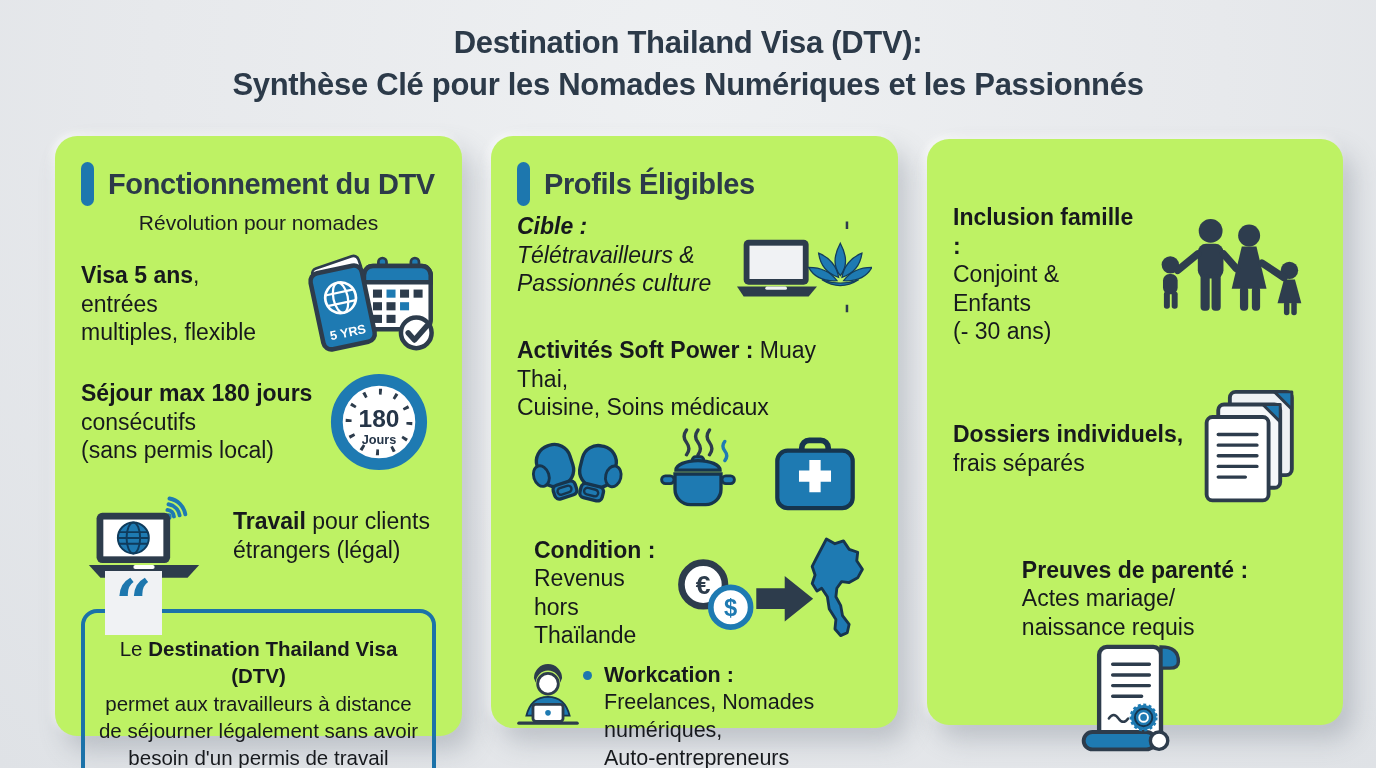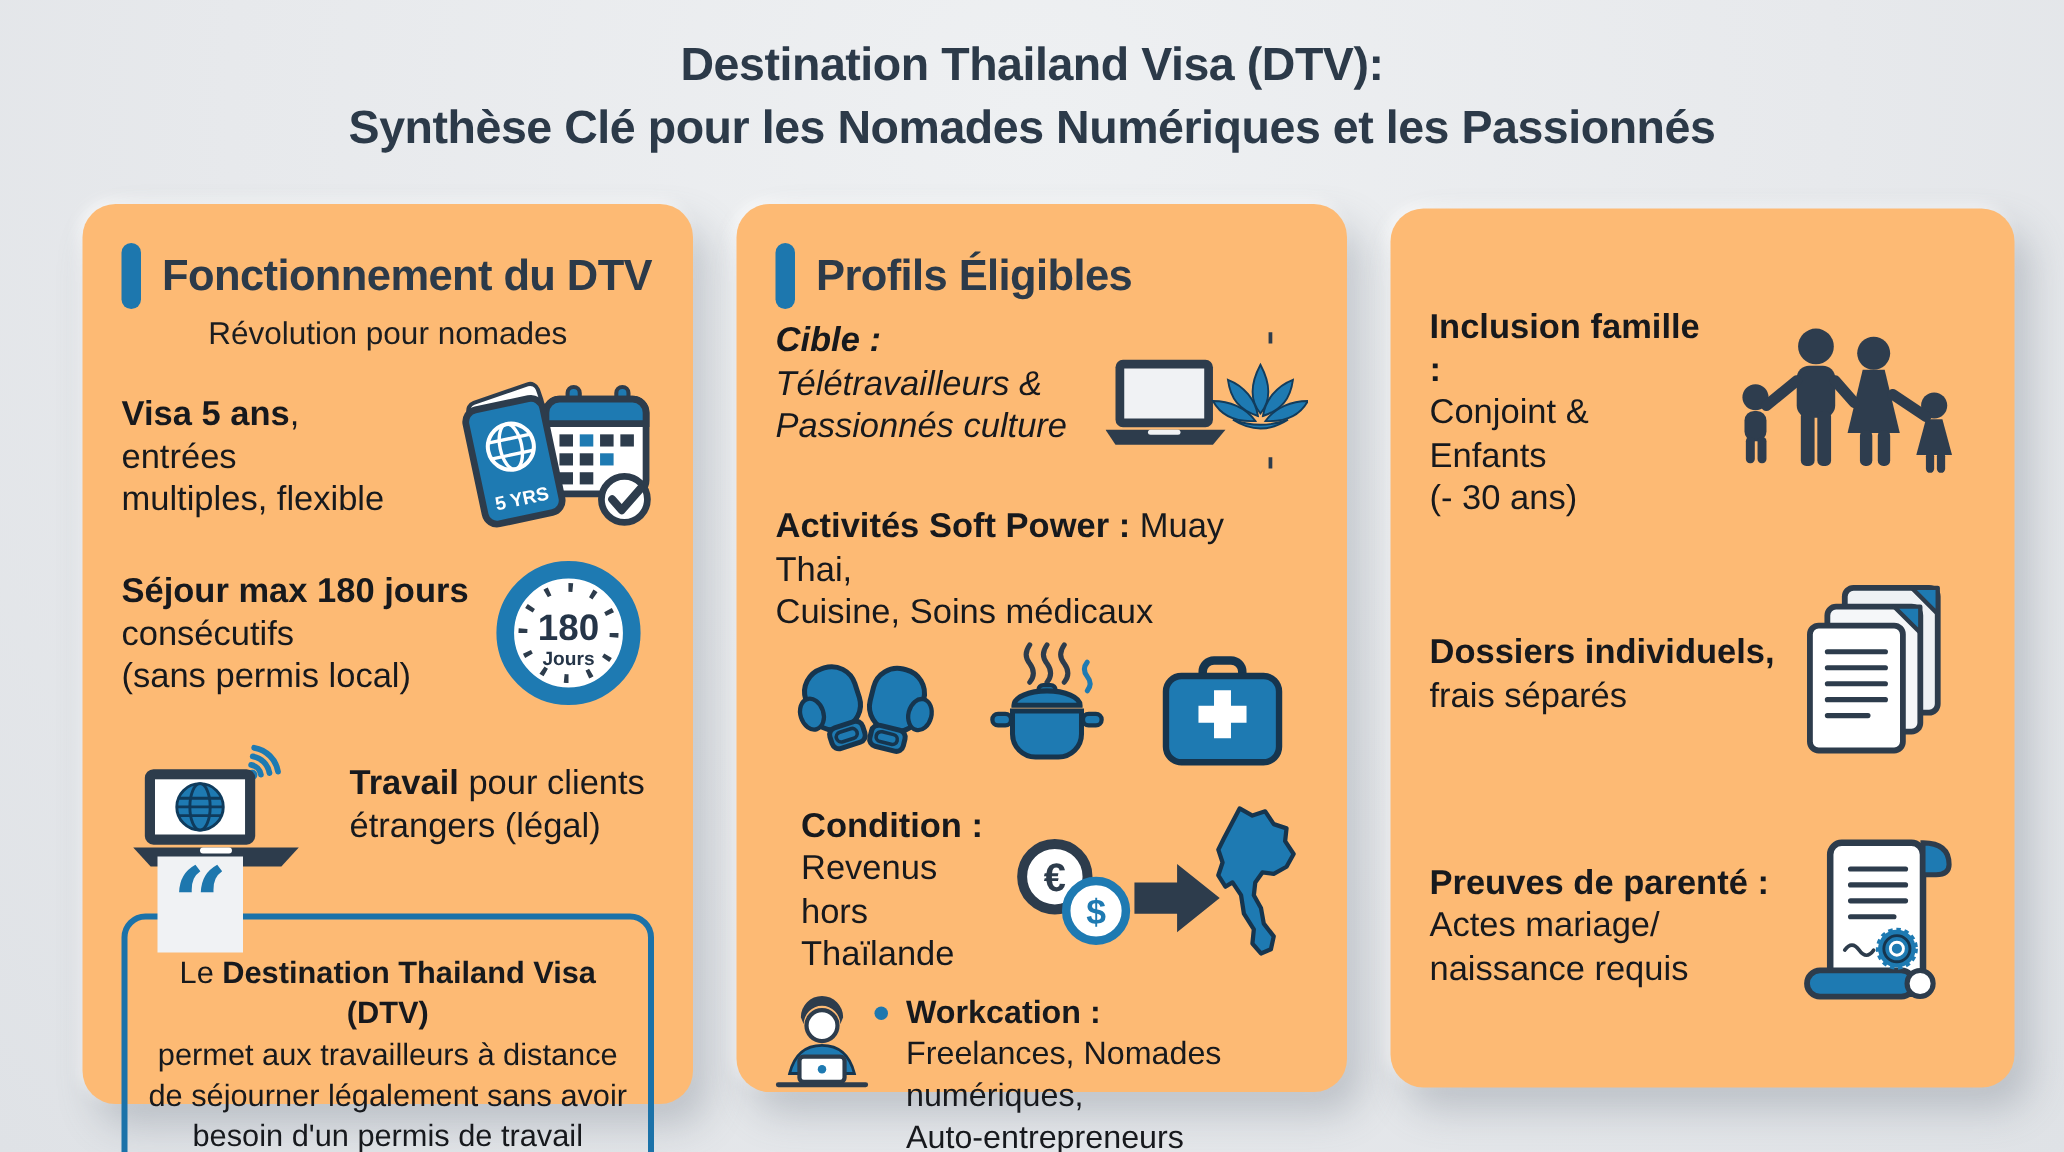--- a/index.html
+++ b/index.html
@@ -7,21 +7,21 @@
     width:1376px;height:768px;overflow:hidden;position:relative;
     font-family:"Liberation Sans","DejaVu Sans",sans-serif;color:#17191d;
     background:radial-gradient(ellipse at 50% 10%,#eef0f2 0%,#e7e9ec 55%,#dfe2e6 100%);
   }
   .title{ text-align:center;padding-top:25px;font-weight:700;color:#2c3a49;letter-spacing:-.3px;}
   .title .l1{font-size:31px;line-height:1.15;}
   .title .l2{font-size:31px;line-height:1.15;margin-top:6px;}
 
   .cards{position:absolute;left:55px;top:136px;display:flex;gap:29px;}
   .card{
-    background:#fdba74;border-radius:22px;box-sizing:border-box;
+    background:#bef264;border-radius:22px;box-sizing:border-box;
     padding:26px 26px 0 26px;
     box-shadow:10px 14px 26px rgba(95,105,120,.30), -3px -3px 9px rgba(255,255,255,.65);
   }
   .card1{width:407px;height:600px;}
   .card2{width:407px;height:592px;}
   .card3{width:416px;height:586px;margin-top:3px;}
 
   .hdr{display:flex;align-items:center;gap:14px;}
   .bar{width:13px;height:44px;background:#1d77ae;border-radius:7px;flex:0 0 auto;}
   .hdr .htxt{font-size:29px;font-weight:700;color:#2c3a49;letter-spacing:-.4px;}
@@ -52,21 +52,21 @@
   .row-cond{margin-top:14px;margin-left:17px;}
   .bullets{margin-top:10px;}
   .bullet-row{display:flex;margin-top:6px;}
   .bullet-iconcol{width:62px;flex:0 0 auto;display:flex;justify-content:center;align-items:flex-start;}
   .dotcol{flex:0 0 auto;padding-top:9px;margin:0 12px 0 4px;}
   .dot{width:9px;height:9px;border-radius:50%;background:#1d77ae;display:block;}
 
   
   .row-f1{margin-top:38px;}
   .row-f2{margin-top:42px;align-items:center;}
-  .row-f3{margin-top:46px;}
+  .row-f3{margin-top:46px;flex-direction:column;}
 </style>
 </head>
 <body>
 
 <div class="title">
   <div class="l1">Destination Thailand Visa (DTV):</div>
   <div class="l2">Synthèse Clé pour les Nomades Numériques et les Passionnés</div>
 </div>
 
 <div class="cards">

